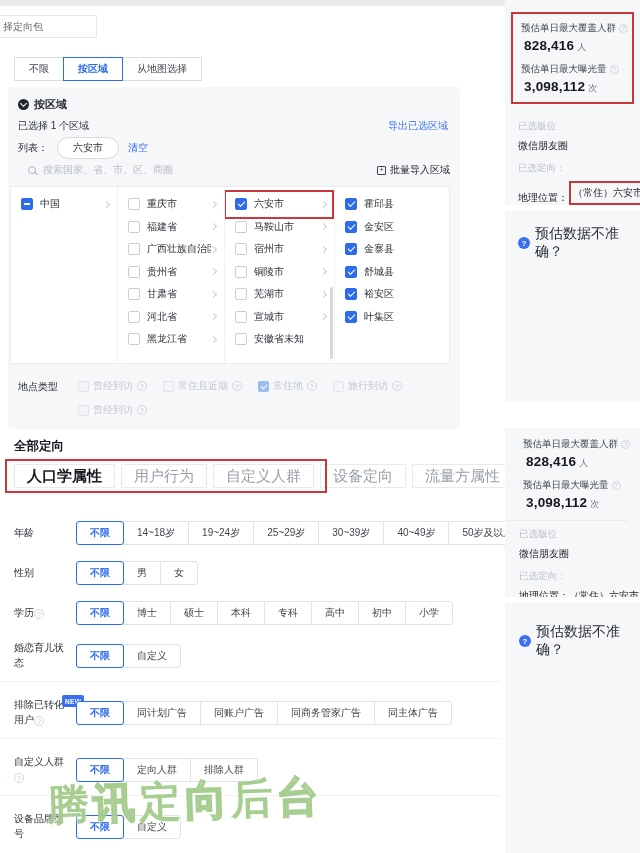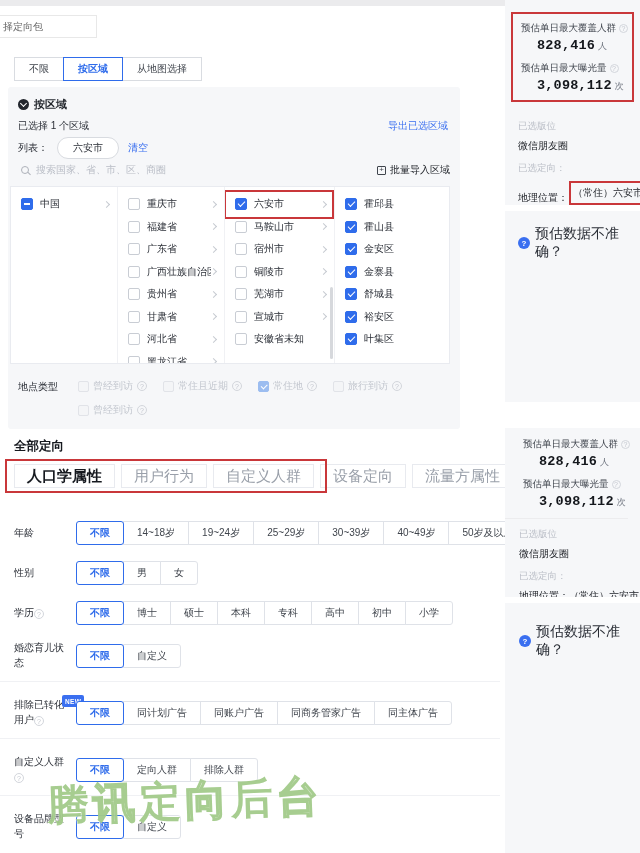--- a/index.html
+++ b/index.html
@@ -28,21 +28,21 @@
                  align-items:center;justify-content:center;cursor:pointer}
   .collapse-icon::after{content:"";width:4px;height:4px;border-right:1.2px solid #fff;
                         border-bottom:1.2px solid #fff;transform:rotate(45deg);margin-bottom:2px}
   .rp-title{font-size:11px;font-weight:700;color:#1f2329}
   .rp-summary{position:absolute;left:10px;top:32px;font-size:10px}
   .rp-export{position:absolute;right:12px;top:32px;font-size:10px;color:var(--link);cursor:pointer}
   .rp-listrow{position:absolute;left:10px;top:50px;display:flex;align-items:center;gap:9px}
   .rp-list-label{font-size:10px}
   .pill{border:1px solid #d8dbe0;border-radius:11px;background:#fff;padding:3px 15px;font-size:10px}
   .rp-clear{font-size:10px;color:var(--link);cursor:pointer}
-  .rp-searchrow{position:absolute;left:13px;top:76px;right:10px;display:flex;align-items:center;gap:7px}
+  .rp-searchrow{position:absolute;left:20px;top:76px;right:10px;display:flex;align-items:center;gap:7px}
   .mag{width:8px;height:8px;border:1.3px solid #aeb2ba;border-radius:50%;position:relative;flex:none}
   .mag::after{content:"";position:absolute;width:4px;height:1.3px;background:#aeb2ba;
               transform:rotate(45deg);right:-3px;bottom:-1px}
   .search-ph{font-size:10px;color:#b9bdc6;flex:1}
   .batch{display:flex;align-items:center;gap:4px;font-size:10px;color:#23262c;cursor:pointer}
   .grid-icon{width:9px;height:9px;border:1px solid #40454d;border-radius:1px;display:flex;
              align-items:center;justify-content:center;color:#40454d}
   .grid-icon::after{content:"+";font-size:8px;line-height:1}
 
   .geo-list{position:absolute;left:2px;top:99px;width:440px;height:178px;background:#fff;
@@ -112,22 +112,22 @@
   .sidebar{position:absolute;left:505px;top:0;width:135px;height:853px;background:#fff}
   .side-panel{position:absolute;left:0;width:135px;background:#f6f7f9}
   .side-top{top:0;height:402px}
   .side-bottom{top:428px;height:425px}
   .panel-gap{position:absolute;left:0;width:135px;height:6px;background:#fff;z-index:3}
   .stats-box{position:absolute;left:6px;top:12px;width:123px;border:2px solid var(--red);
              padding:8px 0 7px 8px}
   .stats-plain{padding:10px 0 0 18px}
   .stat-label{display:flex;align-items:center;gap:3px;font-size:9.5px;color:#3f444d}
   .stat-label .info-dot{width:9px;height:9px}
-  .stat-value{margin:3px 0 9px 16px;font-size:13.5px;font-weight:700;color:#14171c;
-              font-family:Liberation Mono, monospace;letter-spacing:.2px}
+  .stat-value{margin:3px 0 9px 3px;font-size:13.5px;font-weight:700;color:#14171c;
+              font-family:Liberation Sans, sans-serif;letter-spacing:.2px}
   .stat-unit{font-size:9px;font-weight:400;color:#6b717c;margin-left:3px}
   .side-content{position:absolute;left:13px;right:6px}
   .side-top .side-content{top:120px}
   .side-bottom .side-content{top:100px;left:14px}
   .sel-muted{font-size:9.5px;color:#b9bdc6;margin-bottom:6px}
   .sel-val{font-size:10px;color:#23262c;margin-bottom:9px}
   .geo-line{font-size:10px;color:#23262c;display:flex;align-items:flex-end;white-space:nowrap}
   .geo-boxed{border:2px solid var(--red);padding:3px 2px;margin-left:1px}
   .faq-row{display:flex;align-items:center;gap:5px;margin-top:20px;cursor:pointer}
   .q-icon{width:12px;height:12px;border-radius:50%;background:var(--link);color:#fff;flex:none;
@@ -182,25 +182,20 @@
           <span class="geo-label">重庆市</span>
           <span class="chev"></span>
         </div>
         <div class="geo-item">
           <span class="cb"></span>
           <span class="geo-label">福建省</span>
           <span class="chev"></span>
         </div>
         <div class="geo-item">
           <span class="cb"></span>
-          <span class="geo-label">广东省</span>
-          <span class="chev"></span>
-        </div>
-        <div class="geo-item">
-          <span class="cb"></span>
           <span class="geo-label">广西壮族自治区</span>
           <span class="chev"></span>
         </div>
         <div class="geo-item">
           <span class="cb"></span>
           <span class="geo-label">贵州省</span>
           <span class="chev"></span>
         </div>
         <div class="geo-item">
           <span class="cb"></span>
@@ -252,24 +247,20 @@
         </div>
         <div class="geo-item">
           <span class="cb"></span>
           <span class="geo-label">安徽省未知</span>
         </div>
       </div>
     <div class="geo-col c4" id="geo-col-dist">
         <div class="geo-item">
           <span class="cb checked"></span>
           <span class="geo-label">霍邱县</span>
-        </div>
-        <div class="geo-item">
-          <span class="cb checked"></span>
-          <span class="geo-label">霍山县</span>
         </div>
         <div class="geo-item">
           <span class="cb checked"></span>
           <span class="geo-label">金安区</span>
         </div>
         <div class="geo-item">
           <span class="cb checked"></span>
           <span class="geo-label">金寨县</span>
         </div>
         <div class="geo-item">

